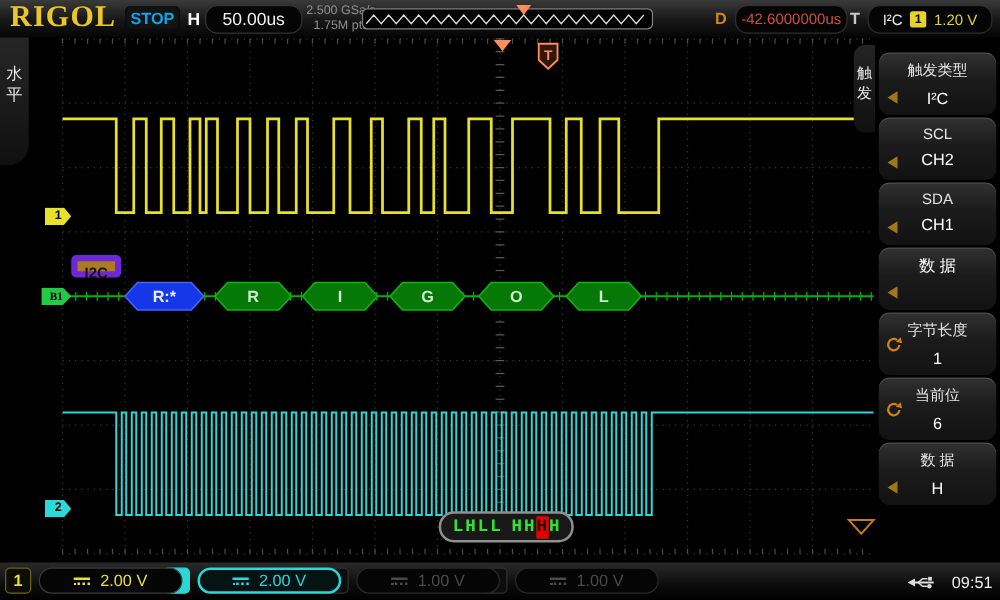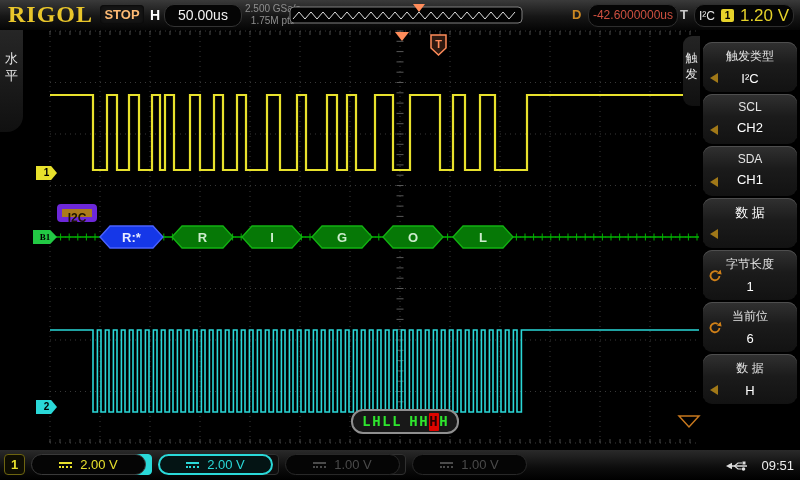--- a/index.html
+++ b/index.html
@@ -4,40 +4,40 @@
 <style>
   html,body{margin:0;padding:0;background:#000;}
   #screen{position:relative;width:800px;height:480px;background:#000;overflow:hidden;
           font-family:"Liberation Sans",sans-serif;}
   
   #topbar{position:absolute;left:0;top:0;width:800px;height:30px;
           background:linear-gradient(180deg,#3a3a3a 0%,#161616 55%,#050505 100%);}
   #logo{position:absolute;left:8px;top:1px;font-family:"Liberation Serif",serif;
         font-weight:bold;font-size:24px;color:#e9c62b;letter-spacing:1px;}
   #stopbadge{position:absolute;left:100px;top:5px;width:44px;height:19px;background:#141414;
-        border-radius:4px;color:#fdba74;font-weight:bold;font-size:13px;text-align:center;
+        border-radius:4px;color:#0ea5e9;font-weight:bold;font-size:13px;text-align:center;
         line-height:19px;box-shadow:inset 0 0 3px #000;}
   #hlabel{position:absolute;left:150px;top:7px;color:#fff;font-weight:bold;font-size:14px;}
   #timebasebox{position:absolute;left:164px;top:4px;width:76px;height:21px;background:#050505;
         border:1px solid #333;border-radius:10px;color:#f2f2f2;font-size:14px;text-align:center;
         line-height:21px;}
   #rates{position:absolute;left:245px;top:3px;font-size:10px;color:#8f8f8f;line-height:12px;text-align:center;}
   #membar{position:absolute;left:289px;top:3px;}
   #dlabel{position:absolute;left:572px;top:7px;color:#cc8822;font-weight:bold;font-size:13px;}
   #delaybox{position:absolute;left:588px;top:4px;width:88px;height:21px;background:#050505;
         border:1px solid #2e2e2e;border-radius:10px;color:#cf5040;font-size:12px;text-align:center;
         line-height:21px;}
   #tlabel{position:absolute;left:680px;top:7px;color:#c8c8c8;font-weight:bold;font-size:13px;}
   #trigbox{position:absolute;left:694px;top:4px;width:98px;height:21px;background:#050505;
         border:1px solid #2e2e2e;border-radius:10px;display:flex;align-items:center;
         justify-content:center;gap:6px;}
   #trigbox .ttype{color:#e8e8e8;font-size:12px;}
   #trigbox .tsrc{width:13px;height:13px;background:#e6d22a;border-radius:2px;color:#000;
         font-size:10px;font-weight:bold;text-align:center;line-height:13px;}
-  #trigbox .tlev{color:#e6d22a;font-size:17px;}
+  #trigbox .tlev{color:#e6d22a;font-size:12px;}
   
   #lefttab{position:absolute;left:0;top:30px;width:23px;height:102px;
         background:linear-gradient(180deg,#262626,#101010);border-radius:0 0 16px 0;
         color:#e8e8e8;font-size:13px;text-align:center;padding-top:20px;box-sizing:border-box;}
   #lefttab div{height:17px;line-height:17px;}
   
   #plot-svg{position:absolute;left:0;top:0;}
   .chmarker{position:absolute;color:#000;font-weight:bold;text-align:center;
         clip-path:polygon(0 0,72% 0,100% 50%,72% 100%,0 100%);}
   #mk-ch1{left:36px;top:166px;width:21px;height:14px;background:#e8e12c;font-size:10px;line-height:14px;}

